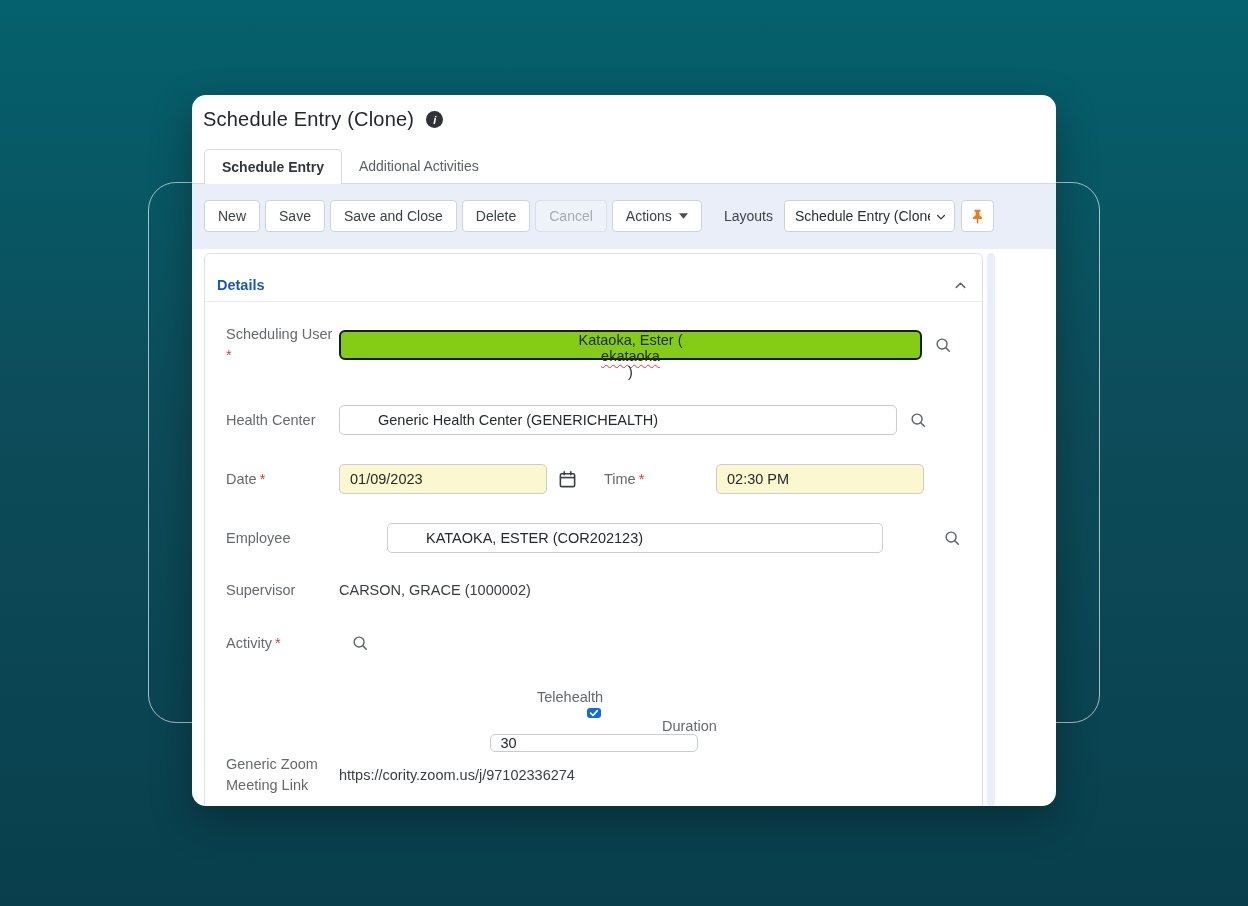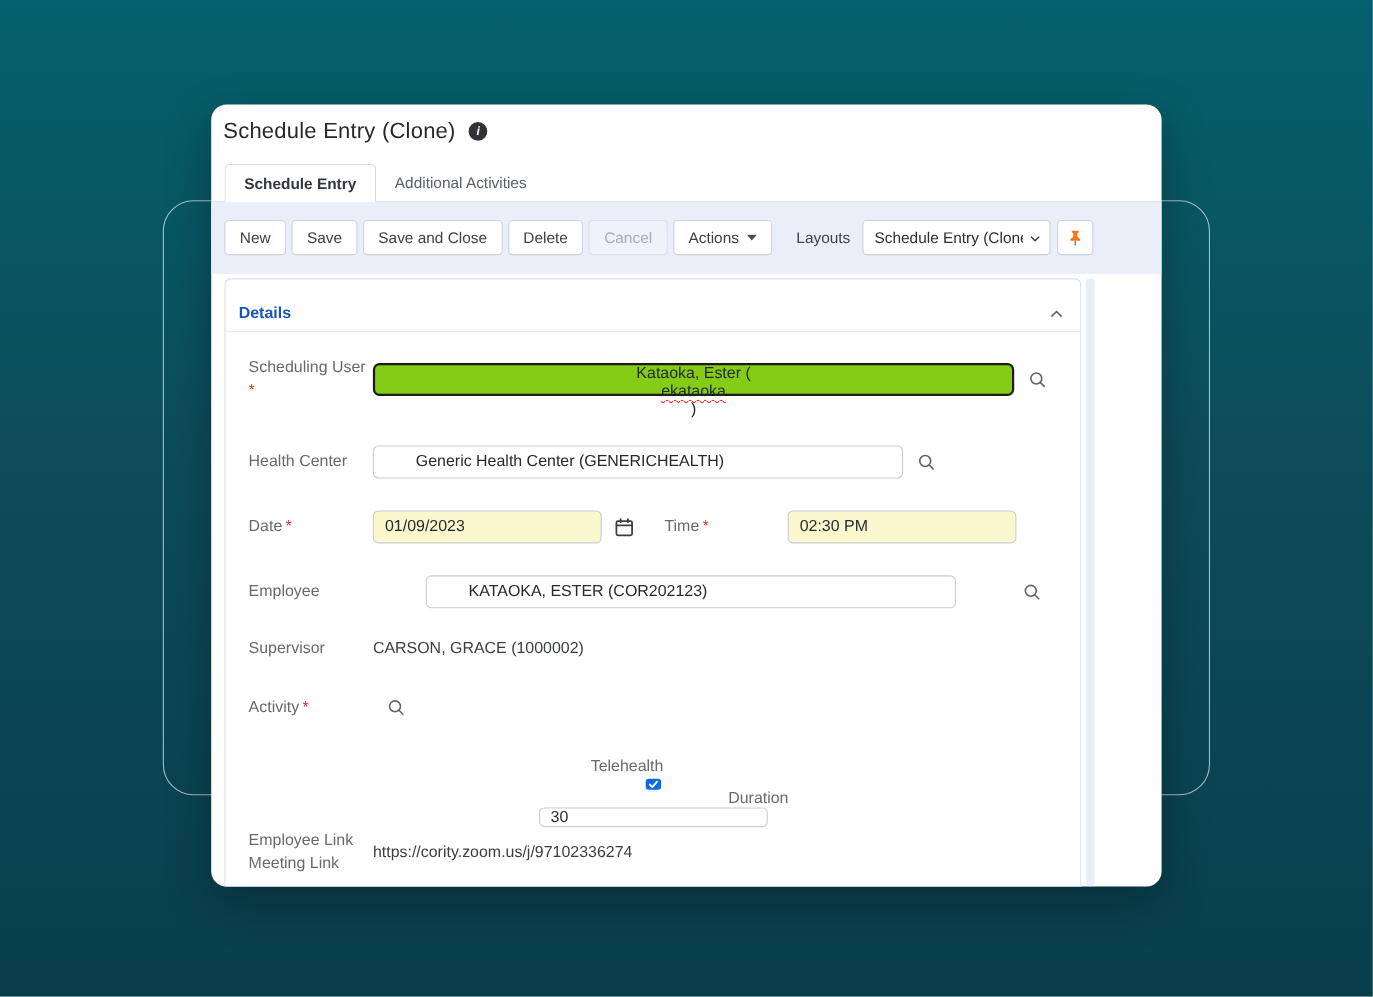--- a/index.html
+++ b/index.html
@@ -71,21 +71,21 @@
   .frow { position:absolute; left:21px; right:21px; display:flex; align-items:center; }
   .flabel { width:113px; flex-shrink:0; font-size:14.5px; line-height:21px; color:#66696d; }
   .flabel2 { width:112px; margin-left:27px; flex-shrink:0; font-size:14.5px; color:#66696d; }
   .req { color:#e53935; margin-left:3px; }
   .req-block { display:block; color:#e53935; }
   .tin {
     height:30px; border:1px solid #c8cdd3; border-radius:5px; background:#fff;
     padding:0 10px; font-family:"Liberation Sans",sans-serif; font-size:14.5px; color:#26292d; outline:none;
   }
   .yellow { background:#fbf7cf; }
-  .w-full { width:482px;padding-left:38px; }
+  .w-full { width:558px;padding-left:38px; }
   .w-half { width:208px; }
   .focus-box {
     width:583px; height:30px; border:2px solid #1b1b1b; border-radius:6px; background:#84cc16;
     display:flex; align-items:center; padding:0 9px; font-size:14.5px; color:#26292d; cursor:text;flex-direction:column;
   }
   .squiggle { text-decoration:underline wavy #e53935 1px; text-underline-offset:3px; }
   .icon-after { margin-left:12px; display:flex; align-items:center; cursor:pointer; background:none; border:none; padding:0; }
   .cal-after { margin-left:11px; }
   .ro-value { font-size:14.5px; color:#3a3e42; }
   .checkbox {
@@ -236,20 +236,20 @@
       <span class="checkbox">
         <svg width="10" height="10" viewBox="0 0 12 12">
             <polyline points="2,6.2 4.8,9 10,3.2" fill="none" stroke="#fff" stroke-width="2" stroke-linecap="round" stroke-linejoin="round"></polyline>
           </svg>
       </span>
       <span class="flabel2" style="margin-left:249px;">Duration</span>
       <input class="tin w-half" value="30" style="">
     </div>
 
     <div class="frow r8">
-      <span class="flabel">Employee Link Meeting Link</span>
+      <span class="flabel">Generic Zoom Meeting Link</span>
       <span class="ro-value">https://cority.zoom.us/j/97102336274</span>
     </div>
   </div>
 
   <div class="scroll-track"></div>
 
 </div>
 
 </body></html>

